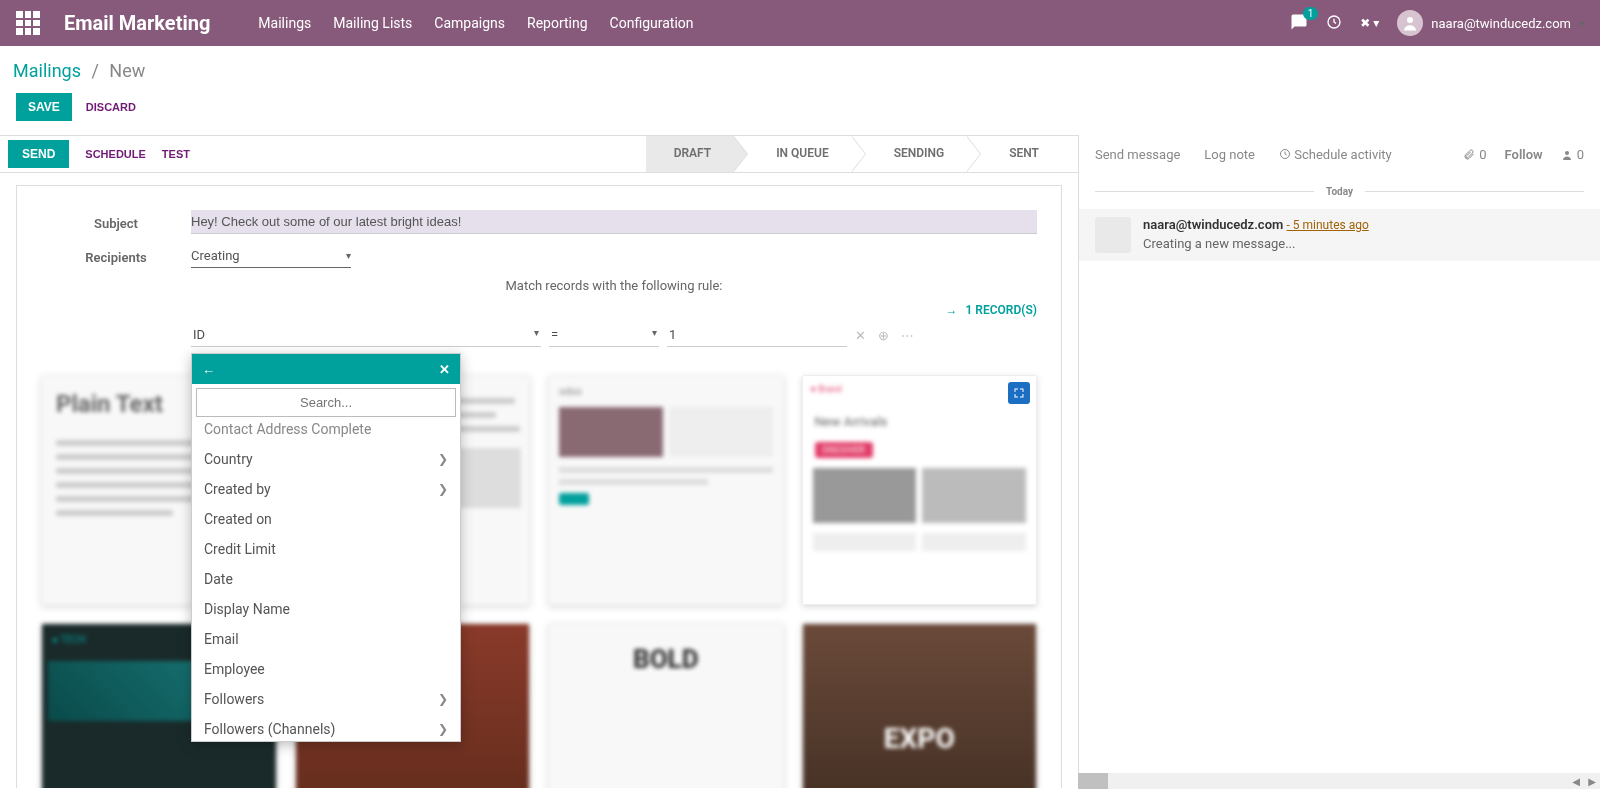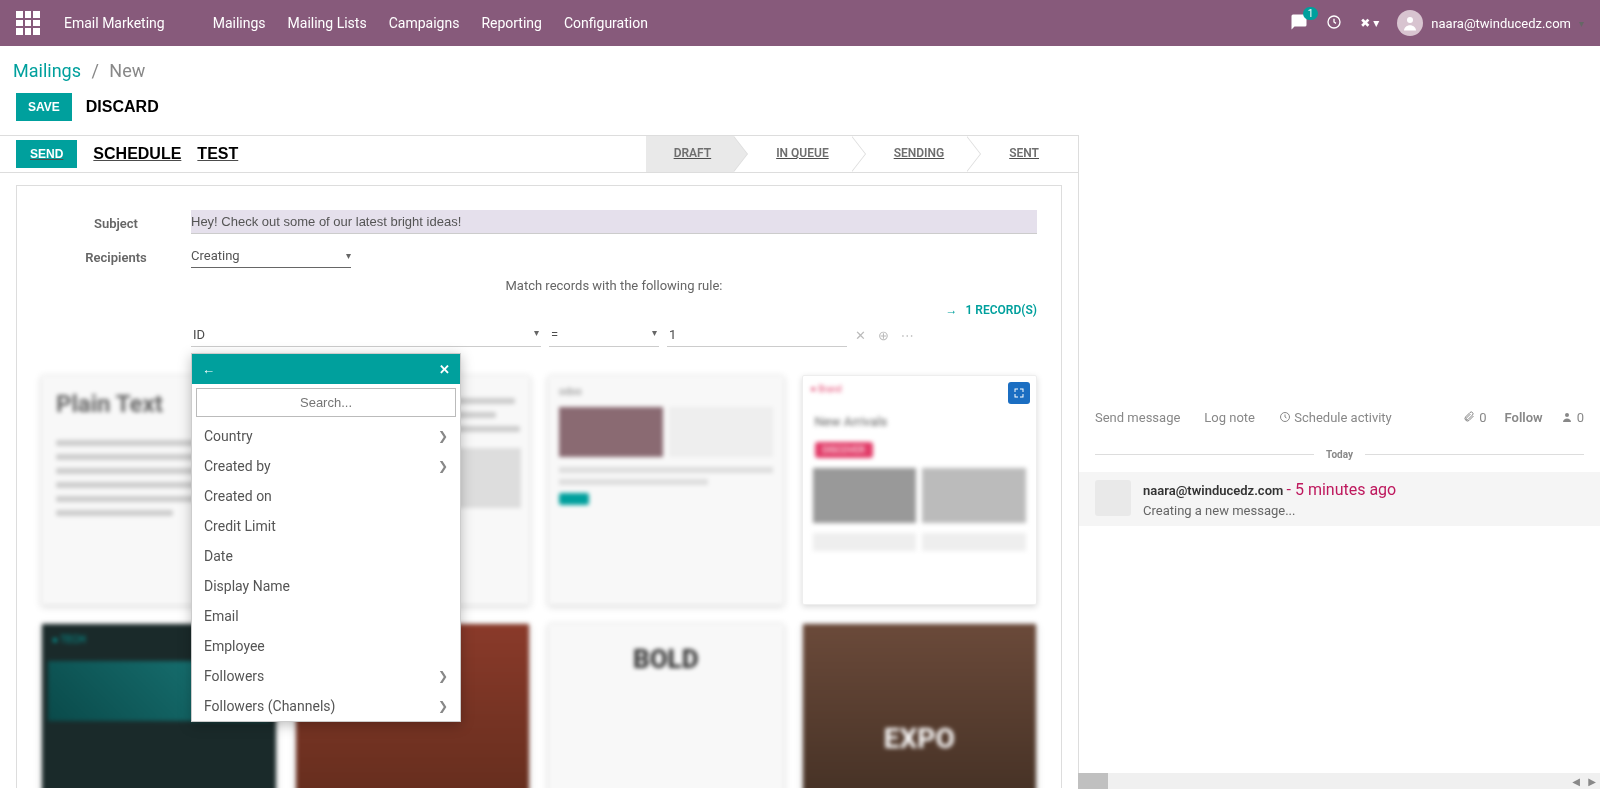--- a/index.html
+++ b/index.html
@@ -1,45 +1,45 @@
 <!DOCTYPE html>
 <html><head>
 <meta charset="utf-8">
 <style>
   * { box-sizing: border-box; margin: 0; padding: 0; }
   body { font-family: -apple-system, BlinkMacSystemFont, "Segoe UI", Roboto, sans-serif; font-size: 13px; color: #4c4c4c; background: #fff; overflow: hidden; }
   
   .topnav { background: #875a7b; height: 46px; display: flex; align-items: center; padding: 0 16px; color: #fff; }
   .apps-icon { width: 24px; height: 24px; display: grid; grid-template-columns: repeat(3,1fr); grid-template-rows: repeat(3,1fr); gap: 2px; margin-right: 24px; cursor: pointer; }
   .apps-icon span { background: #fff; }
-  .brand { font-size: 14px; font-weight: 400; margin-right: 48px; text-align: right; }
+  .brand { font-size: 20px; font-weight: 700; margin-right: 48px; text-align: right; }
   .nav-links { display: flex; gap: 22px; }
   .nav-links a { color: #fff; text-decoration: none; font-size: 14px; cursor: pointer; }
   .topnav-right { margin-left: auto; display: flex; align-items: center; gap: 18px; }
   .topnav-right .tri { font-size: 12px; color: #fff; cursor: pointer; }
   .chat-badge { position: relative; cursor: pointer; }
   .chat-badge .badge { position: absolute; top: -6px; right: -10px; background: #00a09d; color: #fff; font-size: 10px; border-radius: 8px; padding: 1px 5px; }
   .user-menu { display: flex; align-items: center; gap: 8px; cursor: pointer; }
   .avatar { width: 26px; height: 26px; border-radius: 50%; background: #d8c4d0; display: flex; align-items: center; justify-content: center; }
   .avatar svg { width: 18px; height: 18px; fill: #fff; }
   
   .breadcrumbs { padding: 14px 13px 6px; font-size: 18px; }
   .bc-link { color: #00a09d; cursor: pointer; }
   .bc-sep { color: #888; margin: 0 6px; }
   .bc-active { color: #888; }
   
   .action-row { padding: 6px 16px 14px; display: flex; gap: 14px; align-items: center; }
   .btn-primary { background: #00a09d; color: #fff; border: none; padding: 7px 12px; font-weight: 600; font-size: 12px; cursor: pointer; }
-  .btn-link { color: #000000; background: none; border: none; font-size: 16px; font-weight: 600; cursor: pointer; }
+  .btn-link { color: #701a75; background: none; border: none; font-size: 11px; font-weight: 600; cursor: pointer; }
   
   .content-wrapper { display: flex; height: calc(100vh - 136px); }
   .main-col { flex: 1; padding: 0 16px; overflow-y: auto; }
-  .side-col { width: 522px; border-left: 1px solid #ddd; display: flex; flex-direction: column; justify-content: center; }
-  
-  .status-row { display: flex; align-items: center; border-top: 1px solid #ddd; border-bottom: 1px solid #ddd; margin-left: -16px; margin-right: -16px; padding-left: 16px; text-decoration: underline; }
+  .side-col { width: 522px; border-left: 1px solid #ddd; display: flex; flex-direction: column; }
+  
+  .status-row { display: flex; align-items: center; border-top: 1px solid #ddd; border-bottom: 1px solid #ddd; margin-left: -16px; margin-right: -16px; padding-left: 8px; }
   .status-row .left-actions { display: flex; gap: 16px; align-items: center; }
   .status-row .left-actions .btn-primary { padding: 7px 14px; }
   .status-chain { margin-left: auto; display: flex; }
   .status-step { position: relative; padding: 10px 22px 10px 28px; font-size: 12px; font-weight: 600; color: #6f6f6f; background: #fff; border-right: 1px solid transparent; }
   .status-step.active { background: #e9e9e9; color: #6f6f6f; }
   .status-arrow { width: 0; height: 0; border-top: 18px solid transparent; border-bottom: 18px solid transparent; border-left: 14px solid #ddd; position: relative; }
   .status-arrow::after { content:''; position:absolute; left:-15px; top:-18px; border-top:18px solid transparent; border-bottom:18px solid transparent; border-left:14px solid #fff; }
   .status-step.active + .status-arrow::after { border-left-color: #e9e9e9; }
   .scrollbar-v { width: 16px; background: #f0f0f0; }
   
@@ -93,21 +93,21 @@
   .side-actions { display: flex; align-items: center; padding: 12px 16px; gap: 24px; color: #888; font-size: 13px; }
   .side-actions > span { cursor: pointer; }
   .side-actions .right { margin-left: auto; display: flex; gap: 18px; align-items: center; }
   .side-actions .right span { display: flex; align-items: center; gap: 4px; }
   .divider-label { display: flex; align-items: center; margin: 12px 16px; }
   .divider-label::before, .divider-label::after { content:''; flex:1; height:1px; background:#ddd; }
   .divider-label span { padding: 0 12px; color: #888; font-size: 10px; font-weight: 700; }
   .message { display: flex; padding: 8px 16px; gap: 12px; background: #f5f5f5; }
   .msg-avatar { width: 36px; height: 36px; background: #e9e9e9; border-radius: 3px; }
   .msg-body .author { font-weight: 600; color: #333; font-size: 13px; }
-  .msg-body .time { color: #be185d; font-size: 16px; }
+  .msg-body .time { color: #a16207; font-size: 12px; text-decoration: underline; }
   .msg-body .text { color: #666; margin-top: 4px; font-size: 13px; }
   
   .bottom-scrollbar { position: fixed; bottom: 0; right: 0; width: 522px; height: 16px; background: #f0f0f0; display:flex; }
   .bottom-scrollbar .thumb { width: 30px; height: 100%; background: #c0c0c0; margin-left: 0; }
   .bottom-scrollbar .btns { margin-left: auto; display:flex; }
   .bottom-scrollbar .btns div { width:16px; height:16px; display:flex; align-items:center; justify-content:center; color:#888; font-size:10px; }
 </style>
 </head>
 <body>
 
@@ -235,20 +235,23 @@
 
             <div class="dropdown-popup" style="top:30px; left:0;">
               <div class="dd-header">
                 <span>←</span>
                 <span>✕</span>
               </div>
               <div class="dd-search">
                 <input placeholder="Search..." style="">
               </div>
               <div class="dd-list">
+                <div class="dd-item truncated">
+                  <span>Contact Address Complete</span>
+                </div>
                 <div class="dd-item">
                     <span>Country</span>
                     <span class="chev">❯</span>
                   </div>
                 <div class="dd-item">
                     <span>Created by</span>
                     <span class="chev">❯</span>
                   </div>
                 <div class="dd-item">
                     <span>Created on</span>

